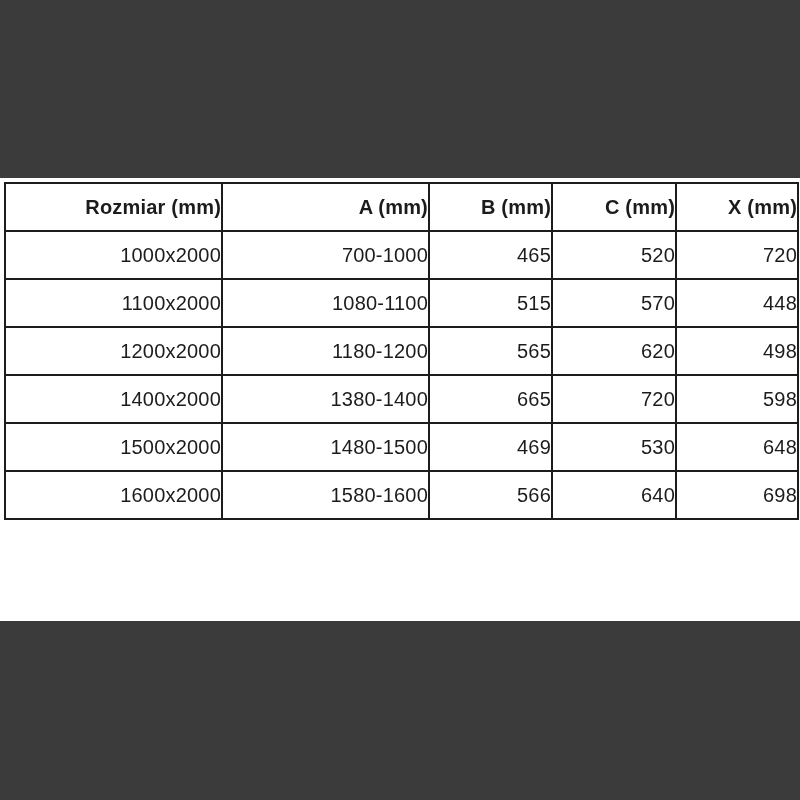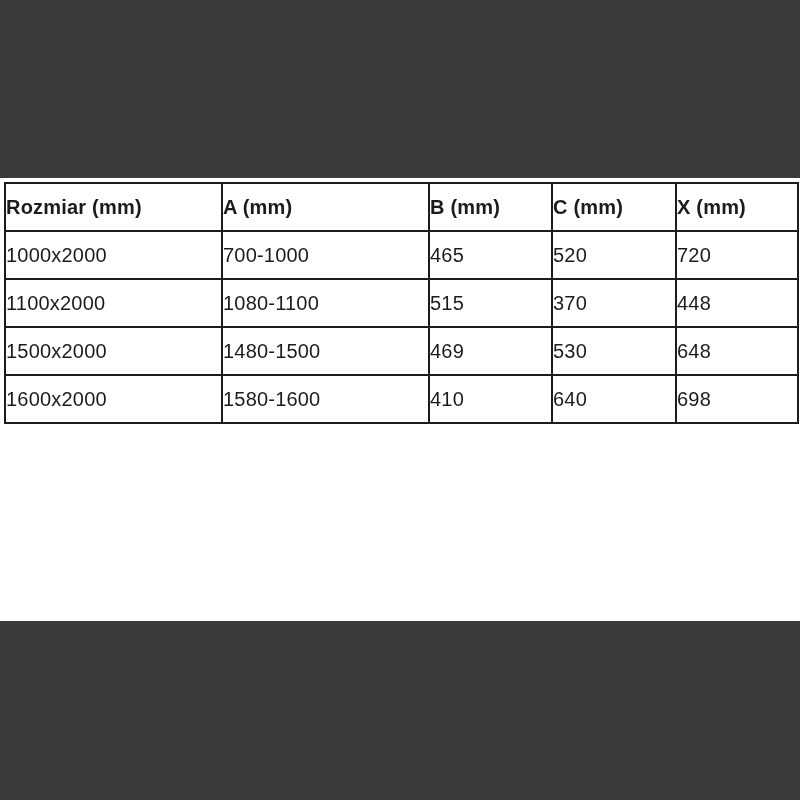--- a/index.html
+++ b/index.html
@@ -26,21 +26,21 @@
     position: absolute;
     left: 4px;
     top: 4px;
     width: 793px;
     border-collapse: collapse;
     table-layout: fixed;
   }
   .spec-table th,
   .spec-table td {
     border: 2px solid #1c1c1c;
-    text-align: left;
+    text-align: right;
     vertical-align: middle;
     height: 46px;
     padding: 0;
     font-size: 20px;
     color: #1c1c1c;
     background: #ffffff;
     letter-spacing: 0.2px;
   }
   .spec-table th {
     font-weight: bold;
@@ -77,32 +77,46 @@
           <td>1000x2000</td>
           <td>700-1000</td>
           <td>465</td>
           <td>520</td>
           <td>720</td>
         </tr>
         <tr>
           <td>1100x2000</td>
           <td>1080-1100</td>
           <td>515</td>
-          <td>370</td>
+          <td>570</td>
           <td>448</td>
+        </tr>
+        <tr>
+          <td>1200x2000</td>
+          <td>1180-1200</td>
+          <td>565</td>
+          <td>620</td>
+          <td>498</td>
+        </tr>
+        <tr>
+          <td>1400x2000</td>
+          <td>1380-1400</td>
+          <td>665</td>
+          <td>720</td>
+          <td>598</td>
         </tr>
         <tr>
           <td>1500x2000</td>
           <td>1480-1500</td>
           <td>469</td>
           <td>530</td>
           <td>648</td>
         </tr>
         <tr>
           <td>1600x2000</td>
           <td>1580-1600</td>
-          <td>410</td>
+          <td>566</td>
           <td>640</td>
           <td>698</td>
         </tr>
       </tbody>
   </table>
 </div>
 
 </body></html>

